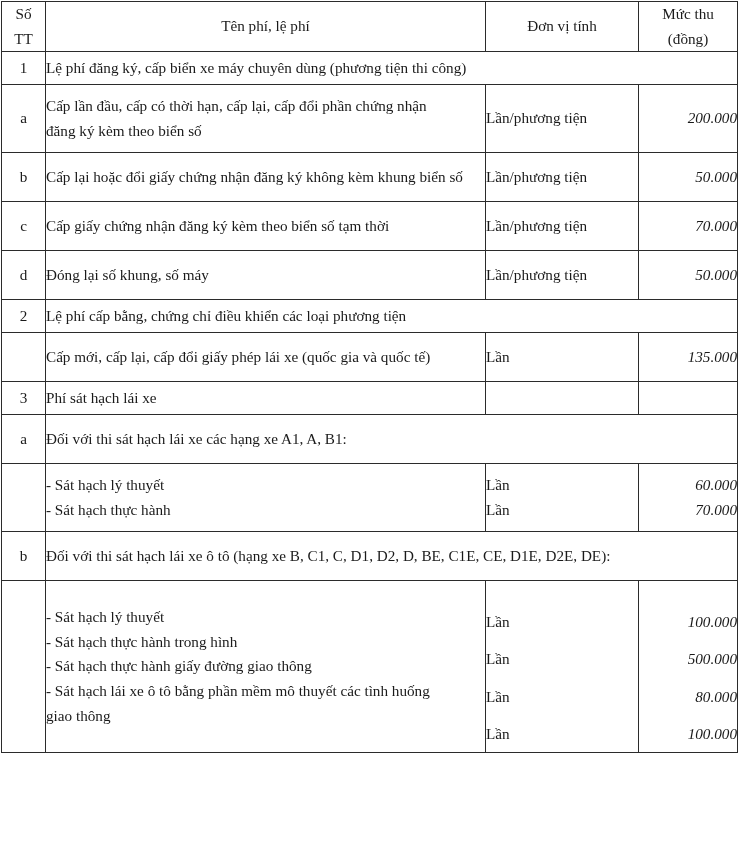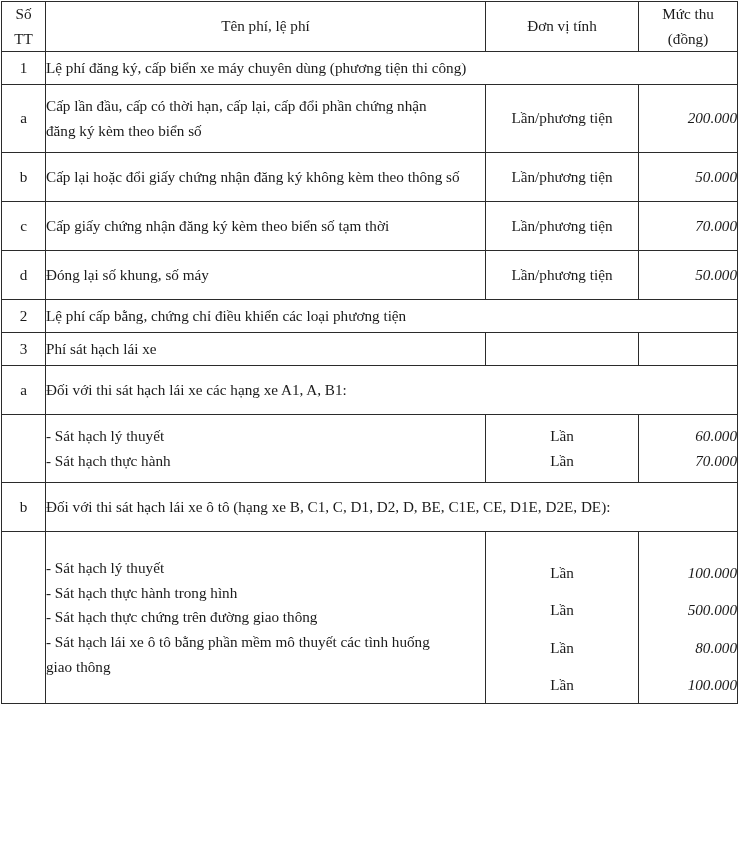--- a/index.html
+++ b/index.html
@@ -29,21 +29,21 @@
     line-height: 1.62;
   }
   
   col.c-stt  { width: 44px; }
   col.c-name { width: 440px; }
   col.c-unit { width: 153px; }
   col.c-amt  { width: 99px; }
 
   .pad-stt  { padding: 6px 2px; text-align: center; }
   .pad-name { padding: 6px 8px 6px 6px; text-align: left; }
-  .pad-unit { padding: 6px 4px; text-align: center; }
+  .pad-unit { padding: 6px 4px; text-align: left; }
   .pad-amt  { padding: 6px 8px 6px 4px; text-align: right; font-style: italic; }
 
   
   .hdr {
     text-align: center;
     font-weight: bold;
     font-size: 15.2px;
     line-height: 1.95;
     padding: 8px 4px;
   }
@@ -100,21 +100,21 @@
       <td class="pad-name two-line">
         <span class="stack">Cấp lần đầu, cấp có thời hạn, cấp lại, cấp đổi phần chứng nhận</span>
         <span class="stack">đăng ký kèm theo biển số</span>
       </td>
       <td class="pad-unit">Lần/phương tiện</td>
       <td class="pad-amt">200.000</td>
     </tr>
 
     <tr class="r-mid">
       <td class="pad-stt">b</td>
-      <td class="pad-name">Cấp lại hoặc đổi giấy chứng nhận đăng ký không kèm theo thông số</td>
+      <td class="pad-name">Cấp lại hoặc đổi giấy chứng nhận đăng ký không kèm khung biển số</td>
       <td class="pad-unit">Lần/phương tiện</td>
       <td class="pad-amt">50.000</td>
     </tr>
 
     <tr class="r-mid">
       <td class="pad-stt">c</td>
       <td class="pad-name">Cấp giấy chứng nhận đăng ký kèm theo biển số tạm thời</td>
       <td class="pad-unit">Lần/phương tiện</td>
       <td class="pad-amt">70.000</td>
     </tr>
@@ -124,20 +124,26 @@
       <td class="pad-name">Đóng lại số khung, số máy</td>
       <td class="pad-unit">Lần/phương tiện</td>
       <td class="pad-amt">50.000</td>
     </tr>
 
     <tr class="r-short">
       <td class="pad-stt grp-stt">2</td>
       <td class="pad-name grp" colspan="3">Lệ phí cấp bằng, chứng chỉ điều khiển các loại phương tiện</td>
     </tr>
 
+    <tr class="r-mid">
+      <td class="pad-stt"></td>
+      <td class="pad-name">Cấp mới, cấp lại, cấp đổi giấy phép lái xe (quốc gia và quốc tế)</td>
+      <td class="pad-unit">Lần</td>
+      <td class="pad-amt">135.000</td>
+    </tr>
 
     <tr class="r-short">
       <td class="pad-stt grp-stt">3</td>
       <td class="pad-name grp">Phí sát hạch lái xe</td>
       <td class="pad-unit"></td>
       <td class="pad-amt"></td>
     </tr>
 
     <tr class="r-mid">
       <td class="pad-stt">a</td>
@@ -163,21 +169,21 @@
     <tr class="r-mid">
       <td class="pad-stt">b</td>
       <td class="pad-name" colspan="3">Đối với thi sát hạch lái xe ô tô (hạng xe B, C1, C, D1, D2, D, BE, C1E, CE, D1E, D2E, DE):</td>
     </tr>
 
     <tr>
       <td class="pad-stt"></td>
       <td class="pad-name lh-wide2">
         <span class="stack">- Sát hạch lý thuyết</span>
         <span class="stack">- Sát hạch thực hành trong hình</span>
-        <span class="stack">- Sát hạch thực chứng trên đường giao thông</span>
+        <span class="stack">- Sát hạch thực hành giấy đường giao thông</span>
         <span class="stack">- Sát hạch lái xe ô tô bằng phần mềm mô thuyết các tình huống</span>
         <span class="stack">giao thông</span>
       </td>
       <td class="pad-unit" style="vertical-align:top; padding-top:22px; line-height:2.45;">
         <span class="stack">Lần</span>
         <span class="stack">Lần</span>
         <span class="stack">Lần</span>
         <span class="stack">Lần</span>
       </td>
       <td class="pad-amt" style="vertical-align:top; padding-top:22px; line-height:2.45;">

